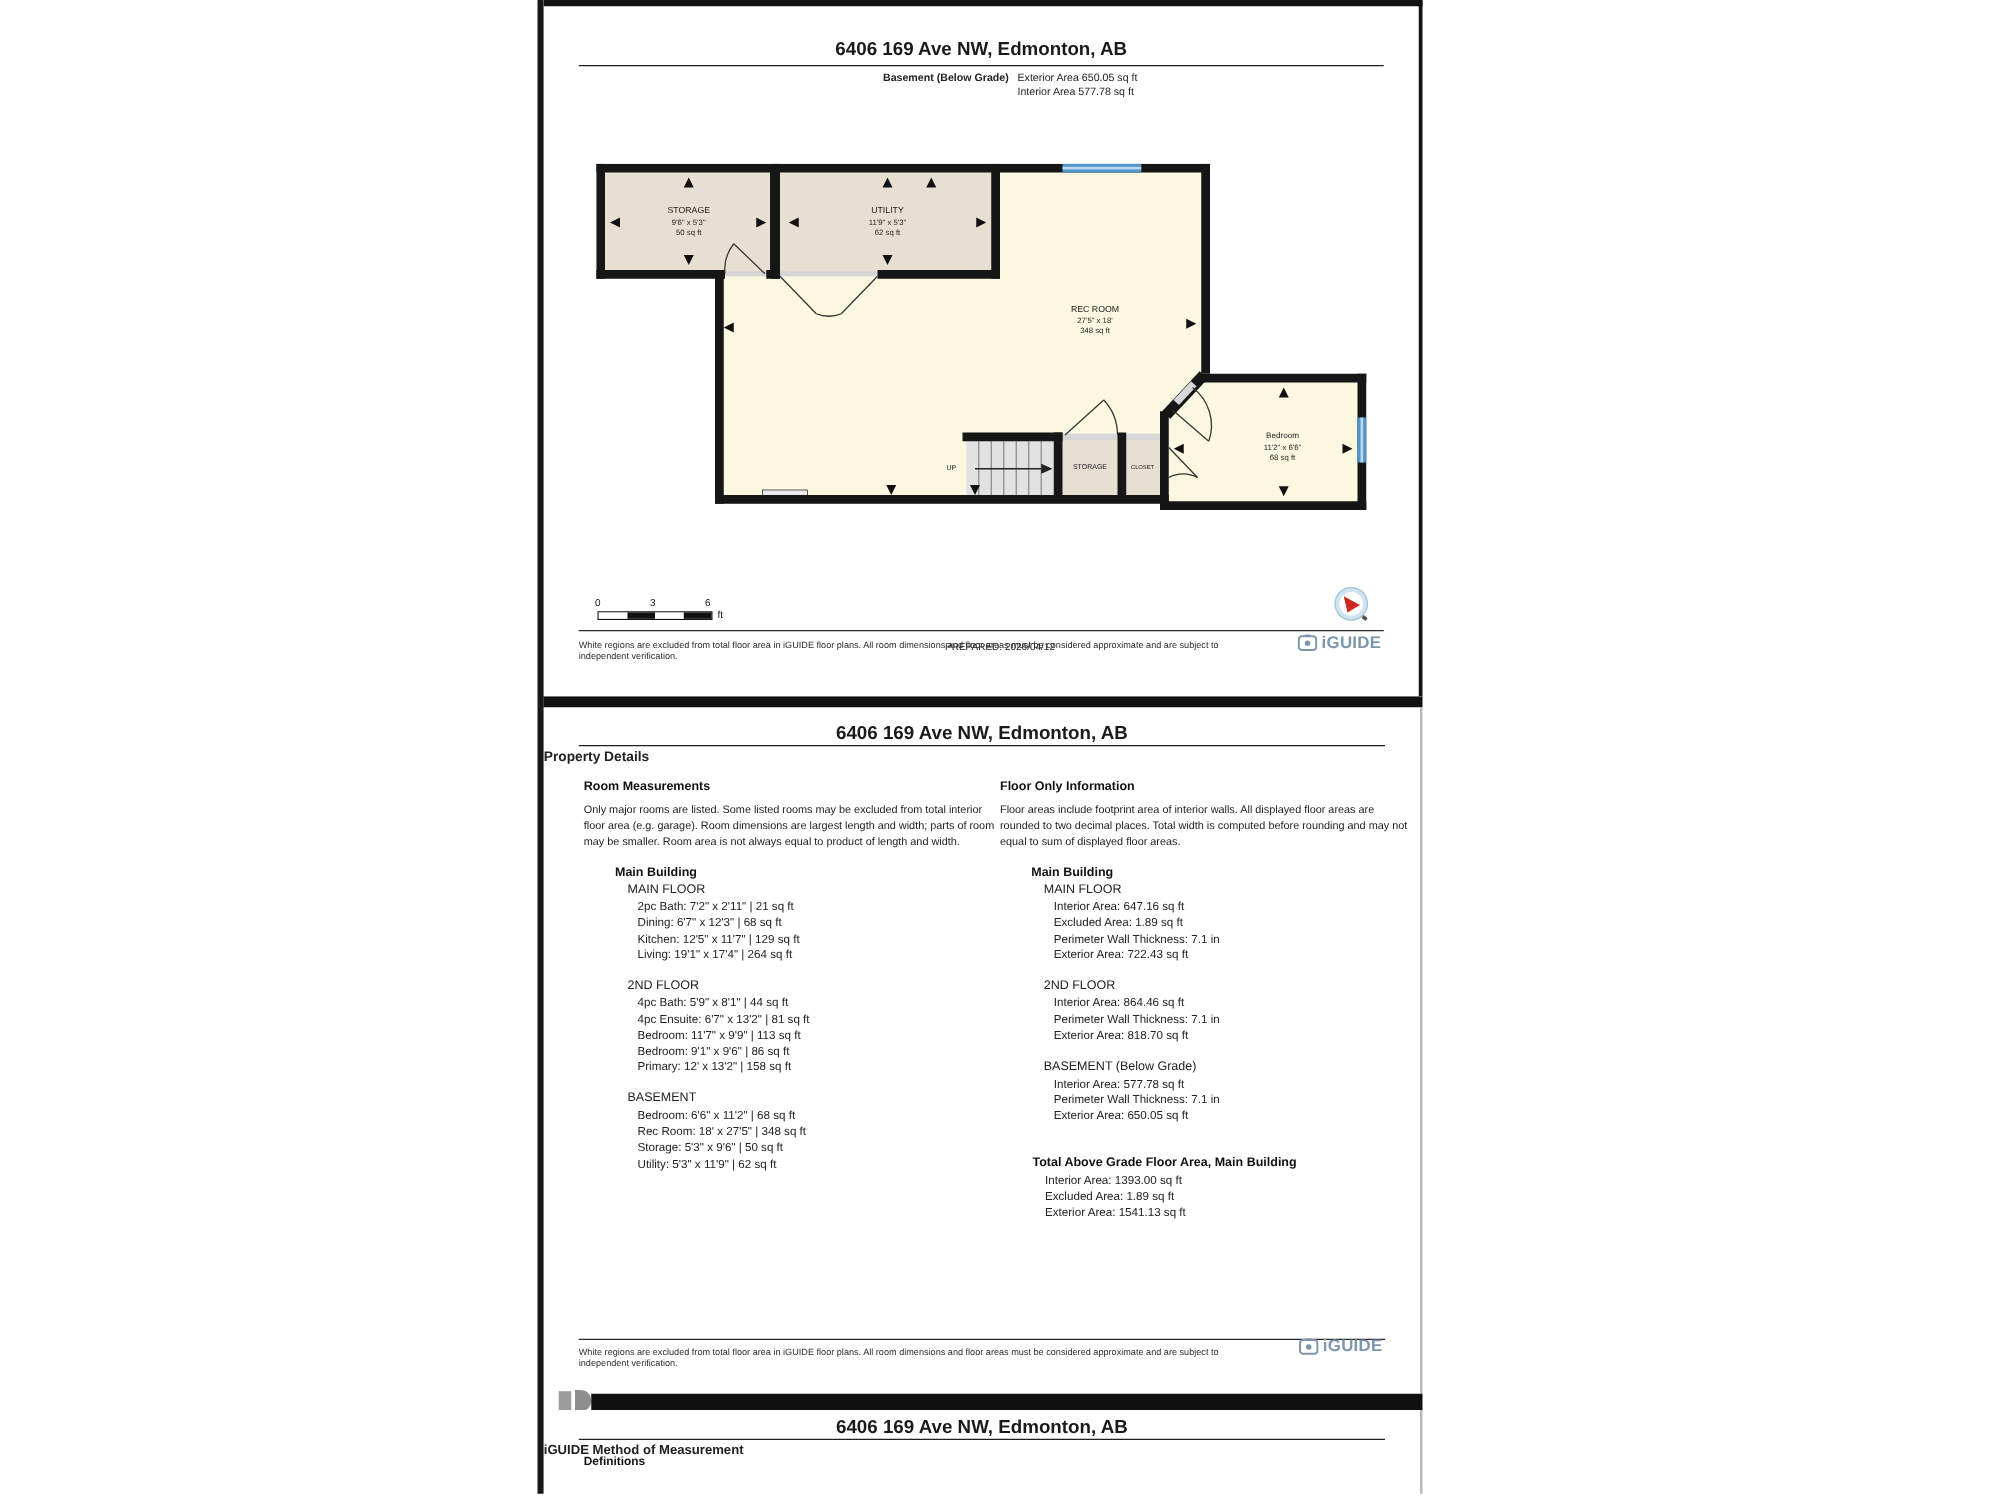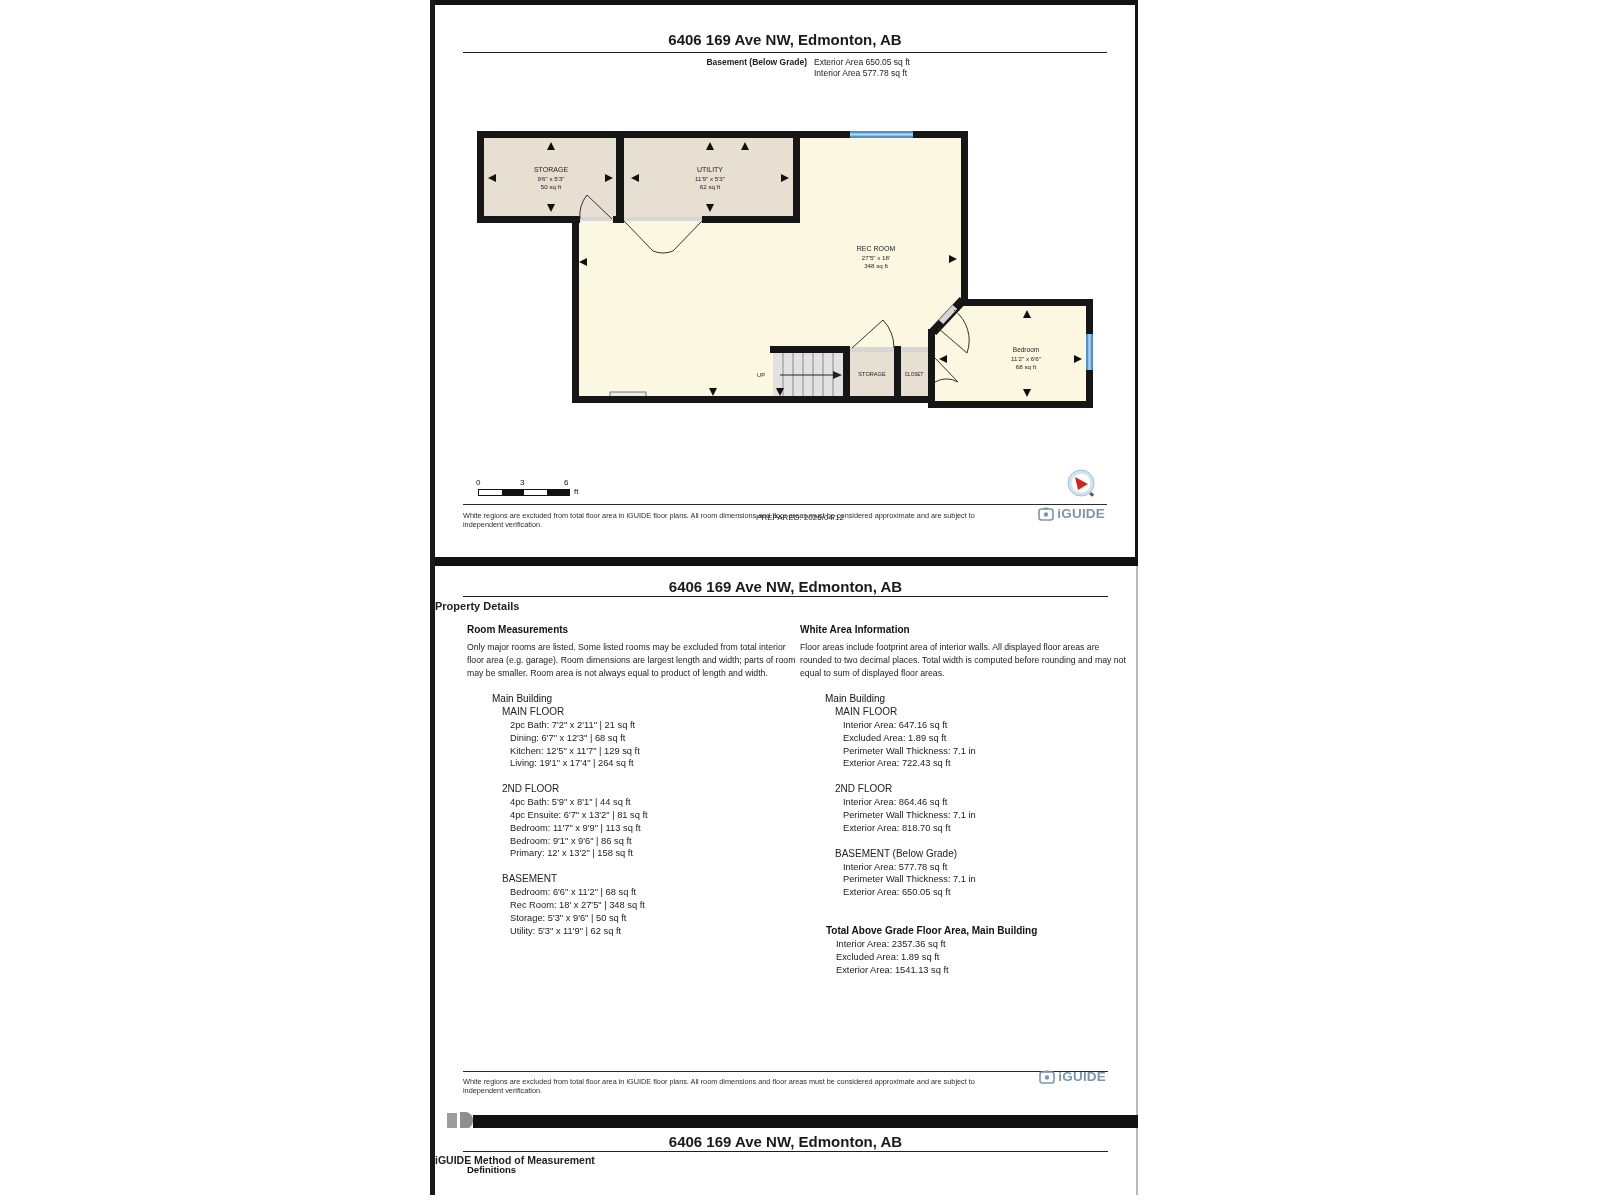--- a/index.html
+++ b/index.html
@@ -43,21 +43,21 @@
   .prepared{position:absolute;left:260px;top:508px;width:210px;text-align:center;font-size:8px;color:#222;}
   .compass{position:absolute;left:631px;top:464px;width:32px;height:32px;}
   .footer-disc{position:absolute;left:28px;font-size:7.3px;color:#2d2d2d;}
   .logo{position:absolute;right:30px;display:flex;align-items:center;gap:3px;color:#7d96ac;font-size:13.5px;font-weight:600;letter-spacing:.2px;}
   
   .col{position:absolute;top:58px;}
   .col-left{left:32px;width:332px;}
   .col-right{left:365px;width:330px;}
   .col h3{margin:0 0 6px 0;font-size:10px;font-weight:bold;color:#111;}
   .col p{margin:0 0 13px 0;font-size:8.7px;line-height:13px;color:#222;}
-  .bld{margin:8px 0 1px 25px;font-size:10px;font-weight:normal;color:#111;}
+  .bld{margin:8px 0 1px 25px;font-size:10px;font-weight:bold;color:#111;}
   .floor-label{margin:13px 0 2px 35px;font-size:10px;color:#222;}
   .floor-label.first{margin-top:2px;}
   .items{margin-left:43px;font-size:9.3px;line-height:12.8px;color:#222;}
   .total-label{margin:26px 0 2px 26px;font-size:10px;font-weight:bold;color:#111;}
   .total-items{margin-left:36px;font-size:9.3px;line-height:12.8px;color:#222;}
   .defs{position:absolute;left:32px;top:36px;font-size:9.5px;font-weight:bold;color:#111;}
 </style>
 </head>
 <body>
 
@@ -258,21 +258,21 @@
       <div class="floor-label">BASEMENT</div>
       <div class="items">
         <div>Bedroom: 6'6" x 11'2" | 68 sq ft</div>
         <div>Rec Room: 18' x 27'5" | 348 sq ft</div>
         <div>Storage: 5'3" x 9'6" | 50 sq ft</div>
         <div>Utility: 5'3" x 11'9" | 62 sq ft</div>
       </div>
     </div>
 
     <div class="col col-right">
-      <h3>White Area Information</h3>
+      <h3>Floor Only Information</h3>
       <p>Floor areas include footprint area of interior walls. All displayed floor areas are rounded to two decimal places. Total width is computed before rounding and may not equal to sum of displayed floor areas.</p>
       <div class="bld">Main Building</div>
       <div class="floor-label first">MAIN FLOOR</div>
       <div class="items">
         <div>Interior Area: 647.16 sq ft</div>
         <div>Excluded Area: 1.89 sq ft</div>
         <div>Perimeter Wall Thickness: 7.1 in</div>
         <div>Exterior Area: 722.43 sq ft</div>
       </div>
       <div class="floor-label">2ND FLOOR</div>
@@ -282,21 +282,21 @@
         <div>Exterior Area: 818.70 sq ft</div>
       </div>
       <div class="floor-label">BASEMENT (Below Grade)</div>
       <div class="items">
         <div>Interior Area: 577.78 sq ft</div>
         <div>Perimeter Wall Thickness: 7.1 in</div>
         <div>Exterior Area: 650.05 sq ft</div>
       </div>
       <div class="total-label">Total Above Grade Floor Area, Main Building</div>
       <div class="total-items">
-        <div>Interior Area: 2357.36 sq ft</div>
+        <div>Interior Area: 1393.00 sq ft</div>
         <div>Excluded Area: 1.89 sq ft</div>
         <div>Exterior Area: 1541.13 sq ft</div>
       </div>
     </div>
 
     <div class="rule-thin" style="top:505px;"></div>
     <div class="footer-disc" style="top:511px;width:530px;">White regions are excluded from total floor area in iGUIDE floor plans. All room dimensions and floor areas must be considered approximate and are subject to independent verification.</div>
     <div class="logo" style="top:503px;">
       <svg width="16" height="14" viewBox="0 0 16 14">
         <rect x="1" y="2" width="14" height="11" rx="2.5" fill="none" stroke="#7d96ac" stroke-width="1.6"></rect>

